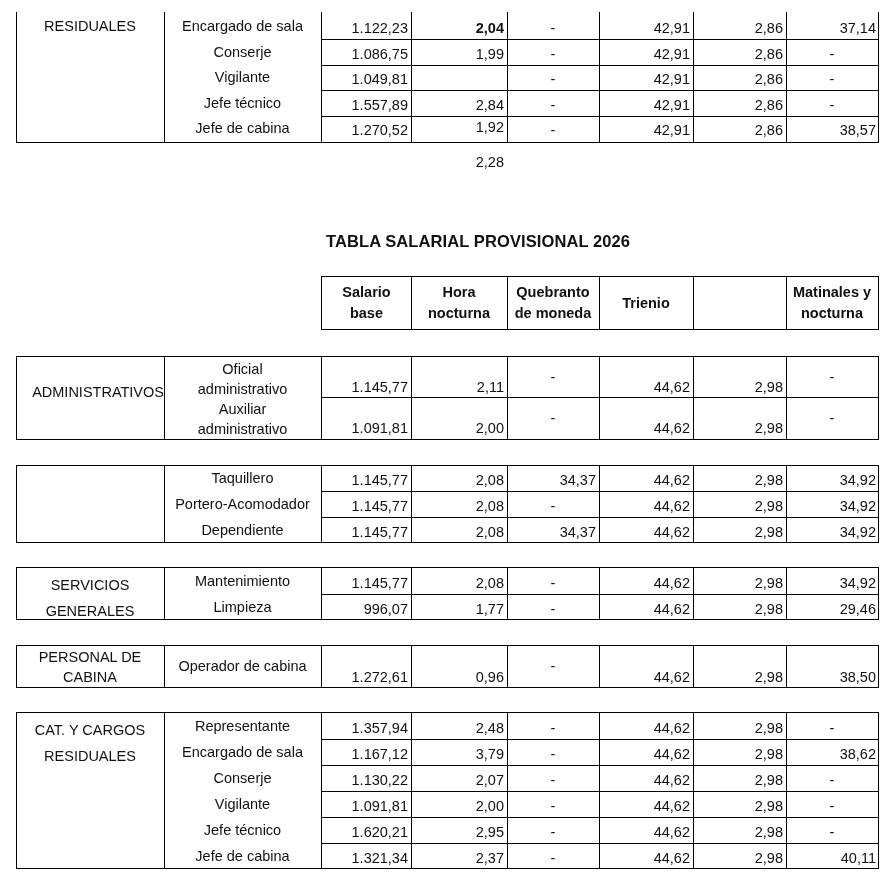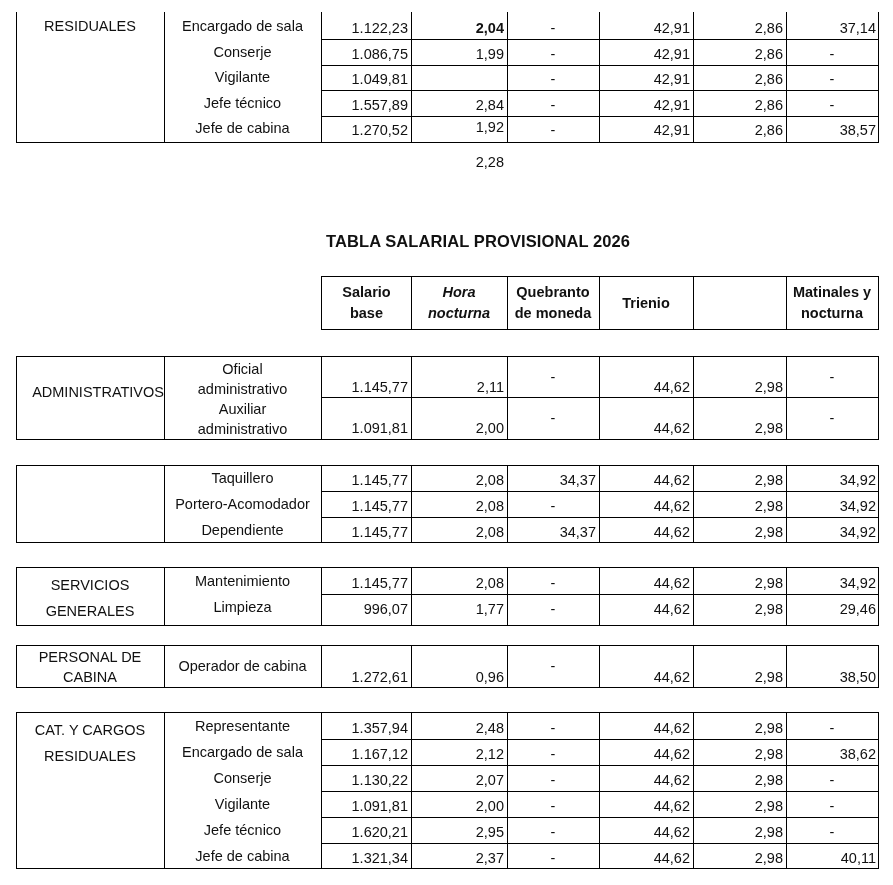--- a/index.html
+++ b/index.html
@@ -105,21 +105,21 @@
     <div class="vline" style="left:185px"></div>
     <div class="vline" style="left:277px"></div>
     <div class="vline" style="left:371px"></div>
     <div class="vline" style="left:464px"></div>
     <div class="h" style="left:0; width:89px;">
       <div>
           <div>Salario</div>
           <div>base</div>
         </div>
     </div>
-    <div class="h" style="left:89px; width:96px;font-style:italic;">
+    <div class="h" style="left:89px; width:96px;">
       <div>
           <div>Hora</div>
           <div>nocturna</div>
         </div>
     </div>
     <div class="h" style="left:185px; width:92px;">
       <div>
           <div>Quebranto</div>
           <div>de moneda</div>
         </div>
@@ -209,21 +209,21 @@
       <div class="cell c" style="left:148px; width:157px; top:56px;">Dependiente</div>
       <div class="cell r" style="left:305px; width:87px; top:58px;">1.145,77</div>
       <div class="cell r" style="left:395px; width:93px; top:58px;">2,08</div>
       <div class="cell r" style="left:491px; width:89px; top:58px;">34,37</div>
       <div class="cell r" style="left:583px; width:91px; top:58px;">44,62</div>
       <div class="cell r" style="left:677px; width:90px; top:58px;">2,98</div>
       <div class="cell r" style="left:770px; width:90px; top:58px;">34,92</div>
     </div>
   </div>
 
-  <div class="blk top-border" style="top:567px; height:59px;">
+  <div class="blk top-border" style="top:567px; height:53px;">
     <div class="vline" style="left:0"></div>
     <div class="vline" style="left:148px"></div>
     <div class="vline" style="left:305px"></div>
     <div class="vline" style="left:395px"></div>
     <div class="vline" style="left:491px"></div>
     <div class="vline" style="left:583px"></div>
     <div class="vline" style="left:677px"></div>
     <div class="vline" style="left:770px"></div>
     <div class="vline" style="left:862px"></div>
     <div class="hline" style="left:305px; width:557px; top:26px"></div>
@@ -306,21 +306,21 @@
       <div class="cell r" style="left:305px; width:87px; top:7px;">1.357,94</div>
       <div class="cell r" style="left:395px; width:93px; top:7px;">2,48</div>
       <div class="cell c" style="left:491px; width:92px; top:7px;">-</div>
       <div class="cell r" style="left:583px; width:91px; top:7px;">44,62</div>
       <div class="cell r" style="left:677px; width:90px; top:7px;">2,98</div>
       <div class="cell c" style="left:770px; width:92px; top:7px;">-</div>
     </div>
     <div>
       <div class="cell c" style="left:148px; width:157px; top:31px;">Encargado de sala</div>
       <div class="cell r" style="left:305px; width:87px; top:33px;">1.167,12</div>
-      <div class="cell r" style="left:395px; width:93px; top:33px;">2,12</div>
+      <div class="cell r" style="left:395px; width:93px; top:33px;">3,79</div>
       <div class="cell c" style="left:491px; width:92px; top:33px;">-</div>
       <div class="cell r" style="left:583px; width:91px; top:33px;">44,62</div>
       <div class="cell r" style="left:677px; width:90px; top:33px;">2,98</div>
       <div class="cell r" style="left:770px; width:90px; top:33px;">38,62</div>
     </div>
     <div>
       <div class="cell c" style="left:148px; width:157px; top:57px;">Conserje</div>
       <div class="cell r" style="left:305px; width:87px; top:59px;">1.130,22</div>
       <div class="cell r" style="left:395px; width:93px; top:59px;">2,07</div>
       <div class="cell c" style="left:491px; width:92px; top:59px;">-</div>

